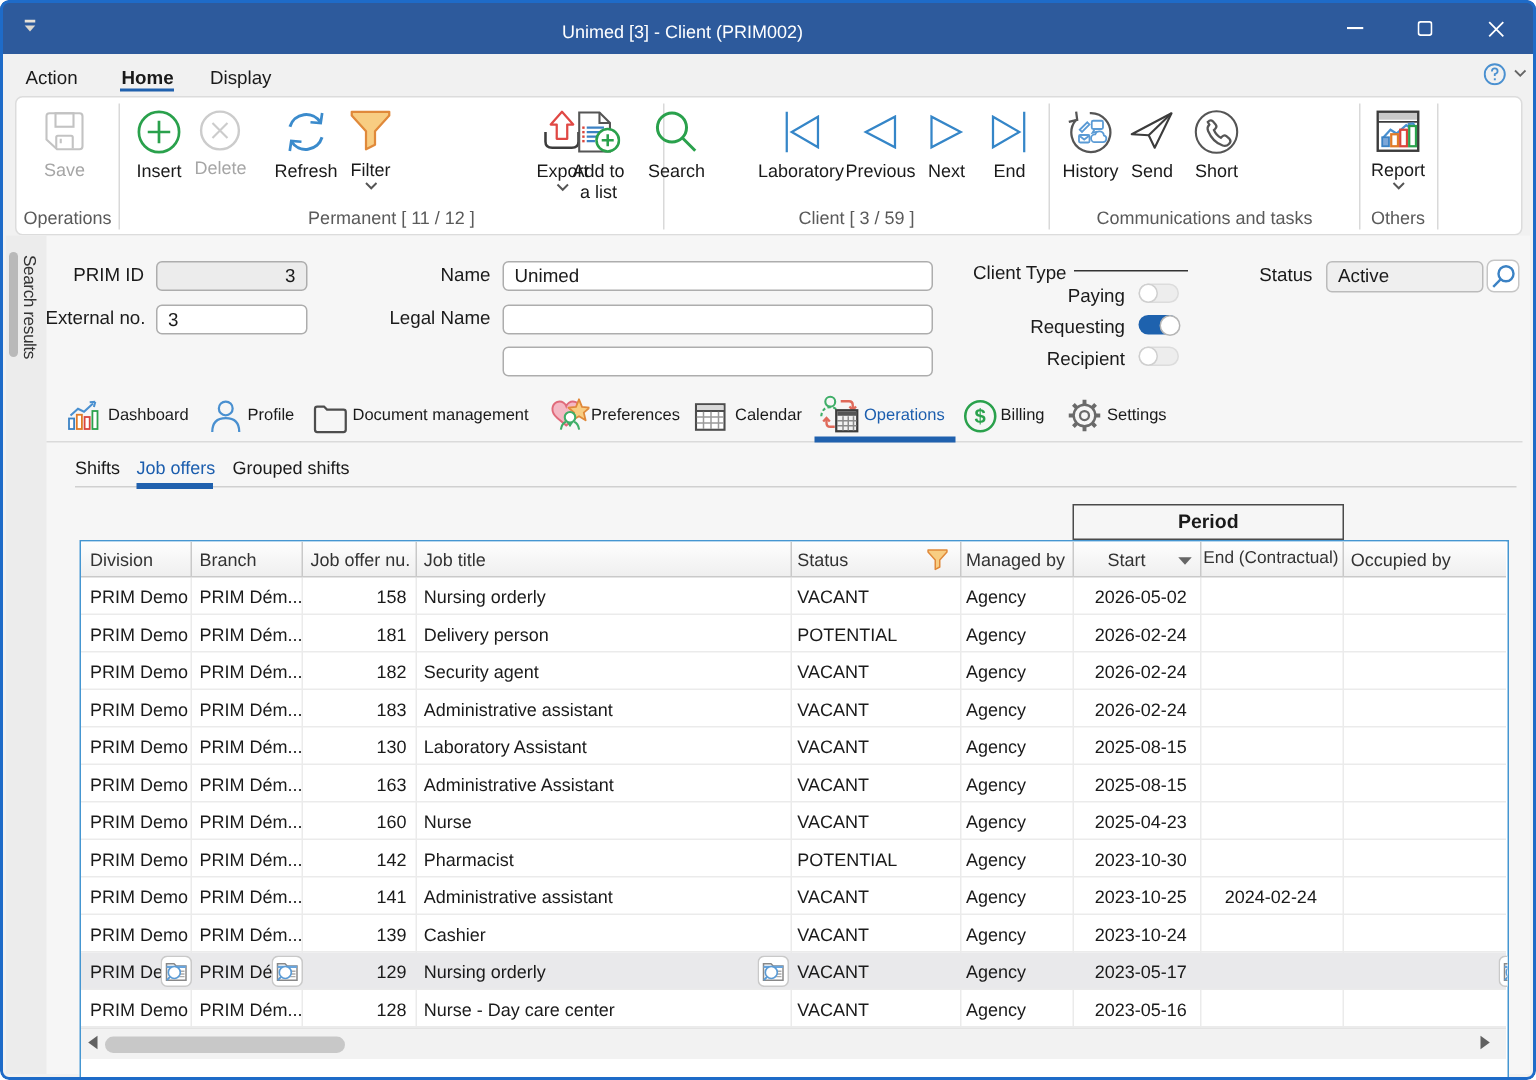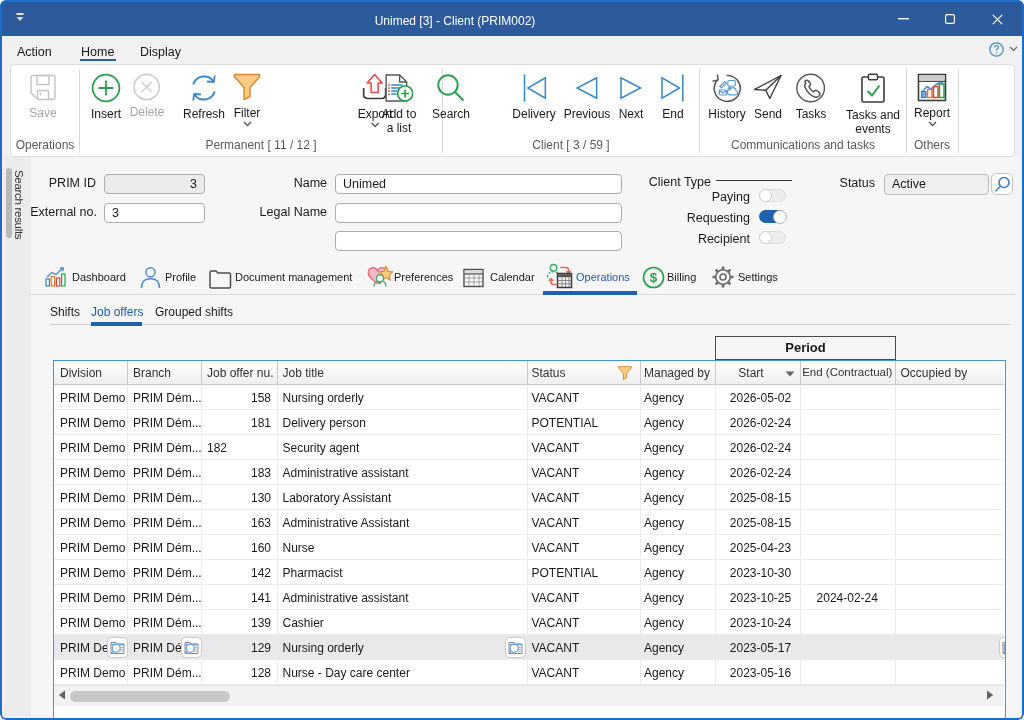--- a/index.html
+++ b/index.html
@@ -47,21 +47,21 @@
       <rect width="11" height="1.4" fill="#fff"></rect>
     </svg>
 <svg class="abs" style="left:945px;top:14px" width="10" height="10" viewBox="0 0 10 10">
       <rect x="0.6" y="0.6" width="8.8" height="8.8" rx="1.5" fill="none" stroke="#fff" stroke-width="1.2"></rect>
     </svg>
 <svg class="abs" style="left:992px;top:14px" width="11" height="11" viewBox="0 0 11 11">
       <path d="M0.8 0.8 L10.2 10.2 M10.2 0.8 L0.8 10.2" stroke="#fff" stroke-width="1.2"></path>
     </svg>
 
 <div class="menu" style="left:17px">Action</div>
-<div class="menu" style="left:81px;font-weight:normal">Home</div>
+<div class="menu" style="left:81px;font-weight:bold">Home</div>
 <div class="abs" style="left:80px;top:58.5px;width:36px;height:2.5px;background:#2061ae"></div>
 <div class="menu" style="left:140px">Display</div>
 <svg class="abs" style="left:989px;top:42px" width="15" height="15" viewBox="0 0 15 15">
       <circle cx="7.5" cy="7.5" r="6.7" fill="none" stroke="#4a90d0" stroke-width="1.3"></circle>
       <path d="M5.6 5.6 q0-2 1.9-2 q1.9 0 1.9 1.9 q0 1.3-1.9 1.9 v1.2" fill="none" stroke="#4a90d0" stroke-width="1.2"></path>
       <rect x="6.9" y="10.2" width="1.3" height="1.3" fill="#4a90d0"></rect>
     </svg>
 <svg class="abs" style="left:1009px;top:46px" width="9" height="6" viewBox="0 0 9 6">
       <path d="M1 1 L4.5 4.5 L8 1" fill="none" stroke="#666" stroke-width="1.2"></path>
     </svg>
@@ -159,21 +159,21 @@
         <circle cx="12" cy="12" r="9.7" stroke-width="2"></circle>
         <path d="M19 19 L27.5 27.5" stroke-width="2"></path>
       </svg>
 <div class="rlab">Search</div>
 </div>
 <div class="rbtn" style="left:534px">
 <svg width="26" height="30" viewBox="0 0 26 30" fill="none" stroke="#3586c8" stroke-width="1.5">
         <path d="M3.2 1.5 V28.5"></path>
         <path d="M24 4.8 V25.2 L6.5 15 Z"></path>
       </svg>
-<div class="rlab">Delivery</div>
+<div class="rlab">Laboratory</div>
 </div>
 <div class="rbtn" style="left:587px">
 <svg width="26" height="30" viewBox="0 0 26 30" fill="none" stroke="#3586c8" stroke-width="1.5">
         <path d="M23 4.8 V25.2 L3.5 15 Z"></path>
       </svg>
 <div class="rlab">Previous</div>
 </div>
 <div class="rbtn" style="left:631px">
 <svg width="26" height="30" viewBox="0 0 26 30" fill="none" stroke="#3586c8" stroke-width="1.5">
         <path d="M3 4.8 V25.2 L22.5 15 Z"></path>
@@ -207,30 +207,21 @@
         <path d="M1.5 16.5 L28 2.5 L16.8 25.5 L12.8 17.2 Z"></path>
         <path d="M28 2.5 L12.8 17.2"></path>
       </svg>
 <div class="rlab">Send</div>
 </div>
 <div class="rbtn" style="left:811px">
 <svg width="30" height="30" viewBox="0 0 30 30" fill="none">
         <circle cx="15" cy="15" r="13.8" stroke="#555" stroke-width="1.4"></circle>
         <path d="M9.2 8.3 q1.8-1.8 3.4-0.4 l1.8 2.1 q1.2 1.4-0.2 2.8 l-0.9 0.9 q1.5 3.6 4.6 5.2 l0.9-0.9 q1.4-1.4 2.8-0.2 l2.1 1.8 q1.4 1.6-0.4 3.4 q-1.8 1.8-4.2 1 q-6.5-2.2-9.7-9.7 q-1-2.4 0.8-4.2 Z" stroke="#555" stroke-width="1.5"></path>
       </svg>
-<div class="rlab">Tasks</div>
-</div>
-<div class="rbtn" style="left:873px">
-<svg width="26" height="31" viewBox="0 0 26 31" fill="none">
-        <rect x="2" y="4" width="22" height="25" rx="1.5" stroke="#3c3c3c" stroke-width="1.6" fill="#fff"></rect>
-        <rect x="8.5" y="1.2" width="9" height="5.6" rx="1" stroke="#3c3c3c" stroke-width="1.4" fill="#fff"></rect>
-        <path d="M7.5 18 L12 22.5 L19.5 12.5" stroke="#2aa14c" stroke-width="2"></path>
-      </svg>
-<div class="rlab">Tasks and
-events</div>
+<div class="rlab">Short</div>
 </div>
 <div class="rbtn" style="left:932px">
 <svg width="30" height="29" viewBox="0 0 30 29" fill="none">
         <rect x="1.5" y="1.5" width="27" height="26" stroke="#3c3c3c" stroke-width="1.6" fill="#fff"></rect>
         <rect x="2.3" y="2.3" width="25.4" height="4.5" fill="#c9c9c9"></rect>
         <path d="M1.5 8.3 H28.5" stroke="#3c3c3c" stroke-width="1.2"></path>
         <path d="M4.5 19.5 L10 13.5 L14 16 L20.5 10.5 L24.5 13" stroke="#4a90d0" stroke-width="1.5"></path>
         <path d="M25.8 9.2 L21.5 9.8 M25.8 9.2 L24.5 13.3" stroke="#4a90d0" stroke-width="1.5"></path>
         <rect x="4.5" y="18.5" width="4.5" height="6" fill="#7da7d8" stroke="#3b82c4" stroke-width="1.2"></rect>
         <rect x="10.5" y="16.5" width="4.5" height="8" fill="#fff" stroke="#e07b28" stroke-width="1.5"></rect>
@@ -404,21 +395,21 @@
 <div class="abs tcell" style="left:6px;top:55px">PRIM Demo</div>
 <div class="abs tcell" style="left:79px;top:55px">PRIM Dém...</div>
 <div class="abs tcell" style="left:153px;top:55px;width:64px;text-align:right">181</div>
 <div class="abs tcell" style="left:228.5px;top:55px">Delivery person</div>
 <div class="abs tcell" style="left:477.5px;top:55px">POTENTIAL</div>
 <div class="abs tcell" style="left:590px;top:55px">Agency</div>
 <div class="abs tcell" style="left:664px;top:55px;width:85px;text-align:center">2026-02-24</div>
 <div class="abs" style="left:0;top:74px;width:950px;height:25px;border-bottom:1px solid #ebebeb"></div>
 <div class="abs tcell" style="left:6px;top:80px">PRIM Demo</div>
 <div class="abs tcell" style="left:79px;top:80px">PRIM Dém...</div>
-<div class="abs tcell" style="left:153px;top:80px;width:64px;text-align:left">182</div>
+<div class="abs tcell" style="left:153px;top:80px;width:64px;text-align:right">182</div>
 <div class="abs tcell" style="left:228.5px;top:80px">Security agent</div>
 <div class="abs tcell" style="left:477.5px;top:80px">VACANT</div>
 <div class="abs tcell" style="left:590px;top:80px">Agency</div>
 <div class="abs tcell" style="left:664px;top:80px;width:85px;text-align:center">2026-02-24</div>
 <div class="abs" style="left:0;top:99px;width:950px;height:25px;border-bottom:1px solid #ebebeb"></div>
 <div class="abs tcell" style="left:6px;top:105px">PRIM Demo</div>
 <div class="abs tcell" style="left:79px;top:105px">PRIM Dém...</div>
 <div class="abs tcell" style="left:153px;top:105px;width:64px;text-align:right">183</div>
 <div class="abs tcell" style="left:228.5px;top:105px">Administrative assistant</div>
 <div class="abs tcell" style="left:477.5px;top:105px">VACANT</div>

